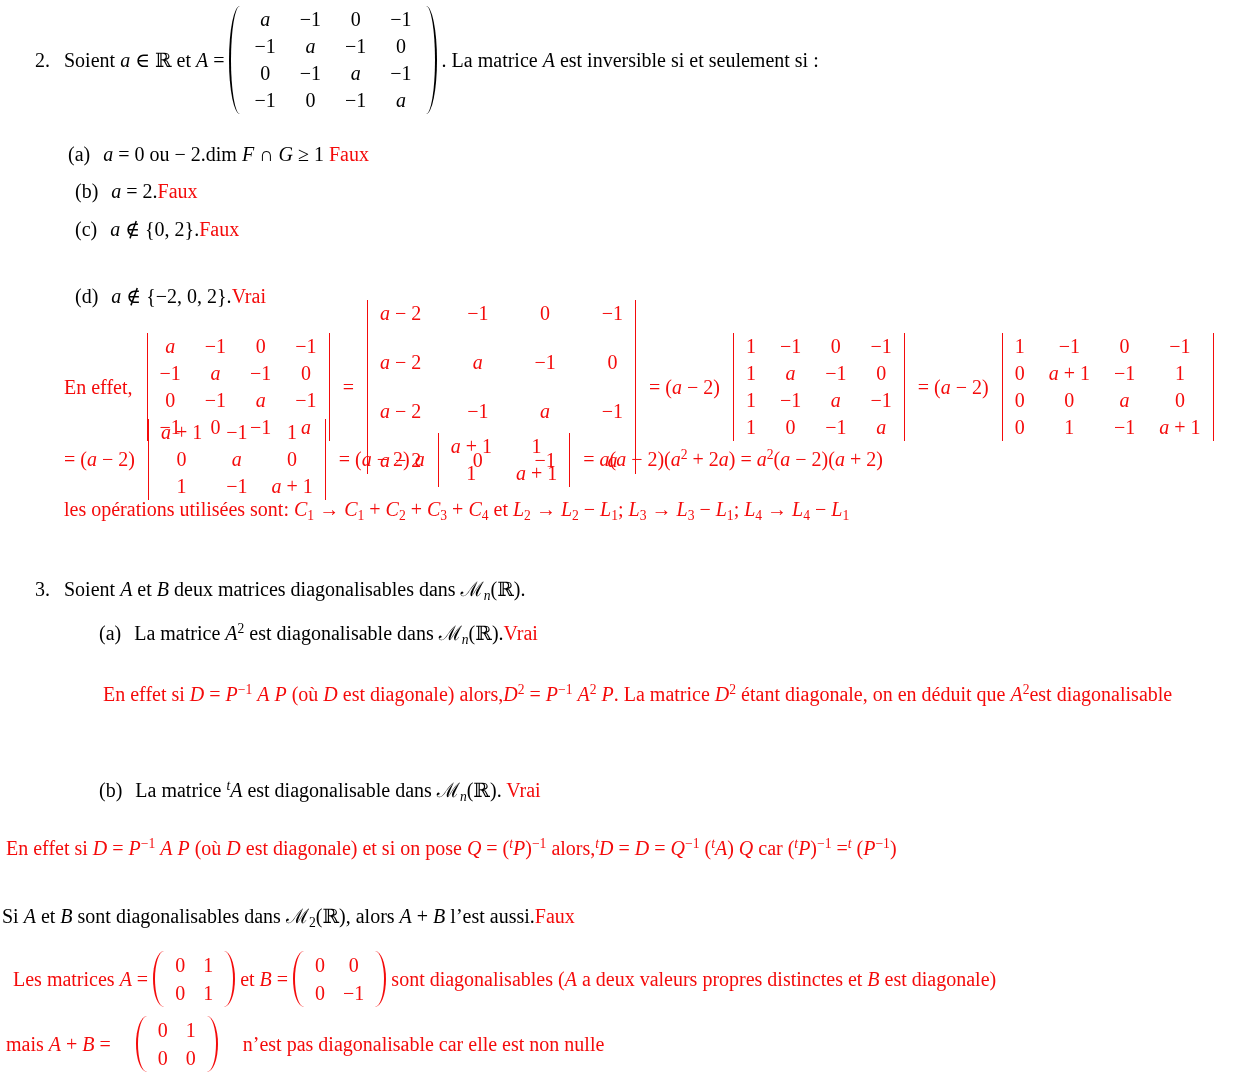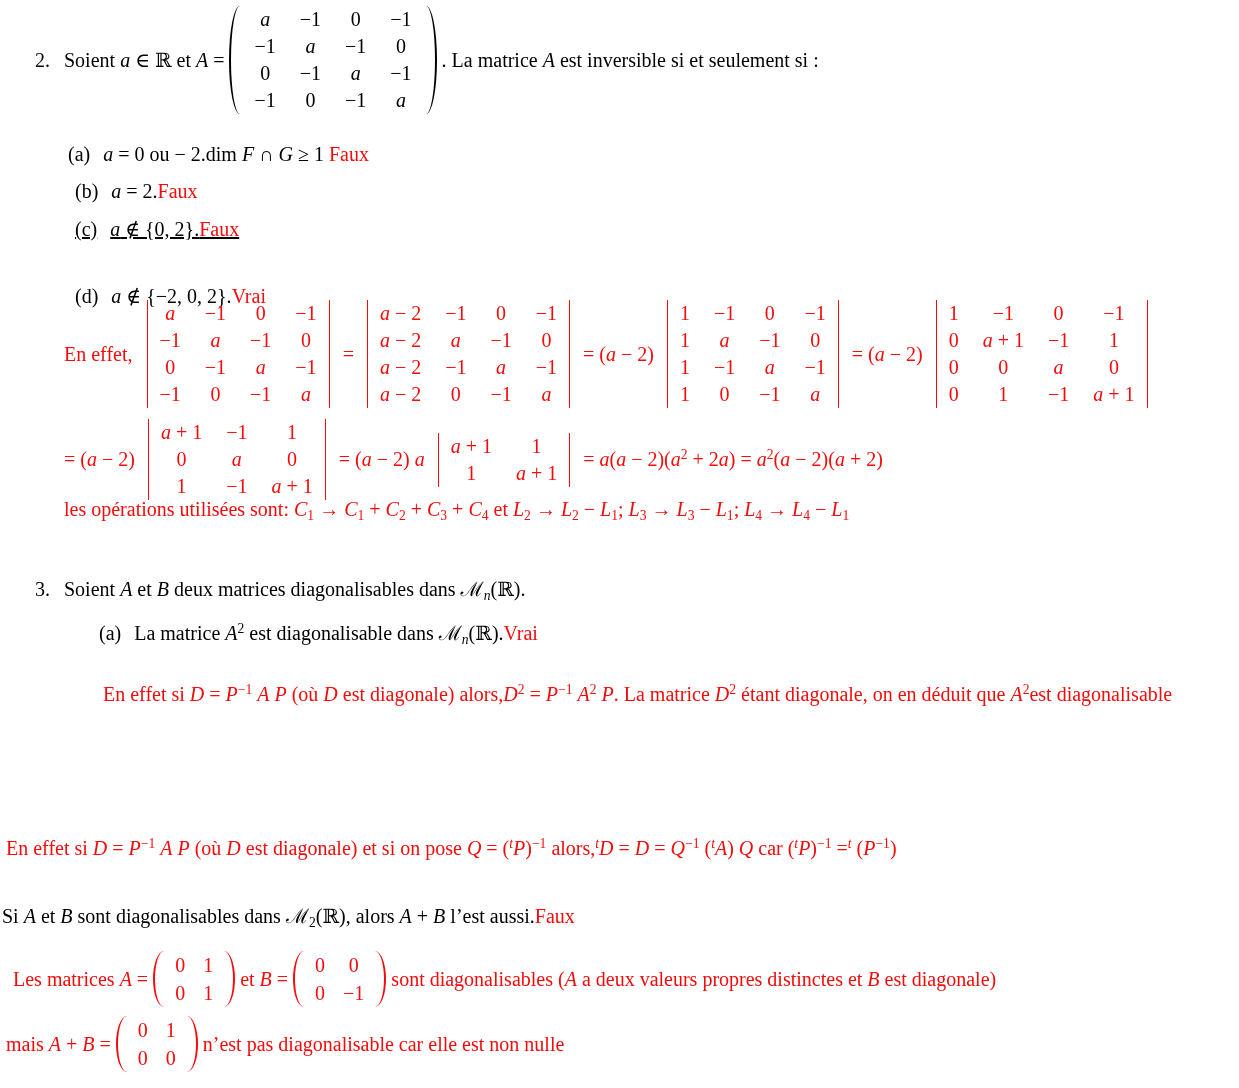--- a/index.html
+++ b/index.html
@@ -65,21 +65,21 @@
     </span>
     <span><span>. La matrice </span><span class="s-i">A</span><span> est inversible si et seulement si :</span></span>
   </div>
 
   <div class="abs" style="top:143px; left:68px;">
     <span class="ilabel">(a)</span><span><span class="s-i">a</span><span> = 0 ou − 2.dim </span><span class="s-i">F</span><span> ∩ </span><span class="s-i">G</span><span> ≥ 1 </span></span><span class="red">Faux</span>
   </div>
   <div class="abs" style="top:180px; left:75px;">
     <span class="ilabel">(b)</span><span><span class="s-i">a</span><span> = 2.</span></span><span class="red">Faux</span>
   </div>
-  <div class="abs" style="top:217px; left:75px;text-decoration:underline;">
+  <div class="abs" style="top:217px; left:75px;">
     <span class="ilabel">(c)</span><span><span class="s-i">a</span><span> ∉ {0, 2}.</span></span><span class="red">Faux</span>
   </div>
   <div class="abs" style="top:254px; left:75px;margin-top:30px;">
     <span class="ilabel">(d)</span><span><span class="s-i">a</span><span> ∉ {−2, 0, 2}.</span></span><span class="red">Vrai</span>
   </div>
 
   <div class="abs row red" style="top:300px; left:64px;">
     <span class="pfx">En effet,</span>
     <span class="det">
         <span class="vbar"></span>
@@ -99,21 +99,21 @@
           <span class="mcell">−1</span>
           <span class="mcell">0</span>
           <span class="mcell">−1</span>
           <span class="mcell"><i>a</i></span>
         </span>
         <span class="vbar"></span>
       </span>
     <span class="eq"><span>=</span></span>
     <span class="det">
         <span class="vbar"></span>
-        <span class="mat" style="grid-template-columns: repeat(4, auto);">
+        <span class="mat" style="grid-template-columns: repeat(4, auto); gap: 22px;">
           <span class="mcell"><i>a</i> − 2</span>
           <span class="mcell">−1</span>
           <span class="mcell">0</span>
           <span class="mcell">−1</span>
           <span class="mcell"><i>a</i> − 2</span>
           <span class="mcell"><i>a</i></span>
           <span class="mcell">−1</span>
           <span class="mcell">0</span>
           <span class="mcell"><i>a</i> − 2</span>
           <span class="mcell">−1</span>
@@ -214,20 +214,23 @@
   </div>
 
   <div class="abs" style="top:619px; left:99px;">
     <span class="ilabel">(a)</span><span><span>La matrice </span><span class="s-i">A</span><span class="s-sup">2</span><span> est diagonalisable dans </span><span>ℳ</span><span class="s-i s-sub">n</span><span>(ℝ).</span></span><span class="red">Vrai</span>
   </div>
 
   <div class="abs red para" style="top:681px; left:103px; width:1134px;">
     <span><span>En effet si </span><span class="s-i">D</span><span> = </span><span class="s-i">P</span><span class="s-sup">−1</span><span> </span><span class="s-i">A</span><span> </span><span class="s-i">P</span><span> (où </span><span class="s-i">D</span><span> est diagonale) alors,</span><span class="s-i">D</span><span class="s-sup">2</span><span> = </span><span class="s-i">P</span><span class="s-sup">−1</span><span> </span><span class="s-i">A</span><span class="s-sup">2</span><span> </span><span class="s-i">P</span><span>. La matrice </span><span class="s-i">D</span><span class="s-sup">2</span><span> étant diagonale, on en déduit que </span><span class="s-i">A</span><span class="s-sup">2</span><span>est diagonalisable</span></span>
   </div>
 
+  <div class="abs" style="top:776px; left:99px;">
+    <span class="ilabel">(b)</span><span><span>La matrice </span><span class="s-i s-sup">t</span><span class="s-i">A</span><span> est diagonalisable dans </span><span>ℳ</span><span class="s-i s-sub">n</span><span>(ℝ). </span></span><span class="red">Vrai</span>
+  </div>
 
   <div class="abs red" style="top:837px; left:6px;">
     <span><span>En effet si </span><span class="s-i">D</span><span> = </span><span class="s-i">P</span><span class="s-sup">−1</span><span> </span><span class="s-i">A</span><span> </span><span class="s-i">P</span><span> (où </span><span class="s-i">D</span><span> est diagonale) et si on pose </span><span class="s-i">Q</span><span> = (</span><span class="s-i s-sup">t</span><span class="s-i">P</span><span>)</span><span class="s-sup">−1</span><span> alors,</span><span class="s-i s-sup">t</span><span class="s-i">D</span><span> = </span><span class="s-i">D</span><span> = </span><span class="s-i">Q</span><span class="s-sup">−1</span><span> (</span><span class="s-i s-sup">t</span><span class="s-i">A</span><span>) </span><span class="s-i">Q</span><span> car (</span><span class="s-i s-sup">t</span><span class="s-i">P</span><span>)</span><span class="s-sup">−1</span><span> =</span><span class="s-i s-sup">t</span><span> (</span><span class="s-i">P</span><span class="s-sup">−1</span><span>)</span></span>
   </div>
 
   <div class="abs" style="top:902px; left:2px;">
     <span><span>Si </span><span class="s-i">A</span><span> et </span><span class="s-i">B</span><span> sont diagonalisables dans </span><span>ℳ</span><span class="s-sub">2</span><span>(ℝ), alors </span><span class="s-i">A</span><span> + </span><span class="s-i">B</span><span> l’est aussi.</span></span><span class="red">Faux</span>
   </div>
 
   <div class="abs row red" style="top:951px; left:6px;margin-left:7px;">
@@ -249,21 +252,21 @@
           <span class="mcell">0</span>
           <span class="mcell">0</span>
           <span class="mcell">0</span>
           <span class="mcell">−1</span>
         </span>
         <span class="paren pr"></span>
       </span>
     <span><span> sont diagonalisables (</span><span class="s-i">A</span><span> a deux valeurs propres distinctes et </span><span class="s-i">B</span><span> est diagonale)</span></span>
   </div>
 
-  <div class="abs row red" style="top:1016px; left:6px;">
+  <div class="abs row red" style="top:1016px; left:6px;gap:20px;">
     <span><span>mais </span><span class="s-i">A</span><span> + </span><span class="s-i">B</span><span> = </span></span>
     <span class="pmat">
         <span class="paren pl"></span>
         <span class="mat small" style="grid-template-columns: repeat(2, auto);">
           <span class="mcell">0</span>
           <span class="mcell">1</span>
           <span class="mcell">0</span>
           <span class="mcell">0</span>
         </span>
         <span class="paren pr"></span>

